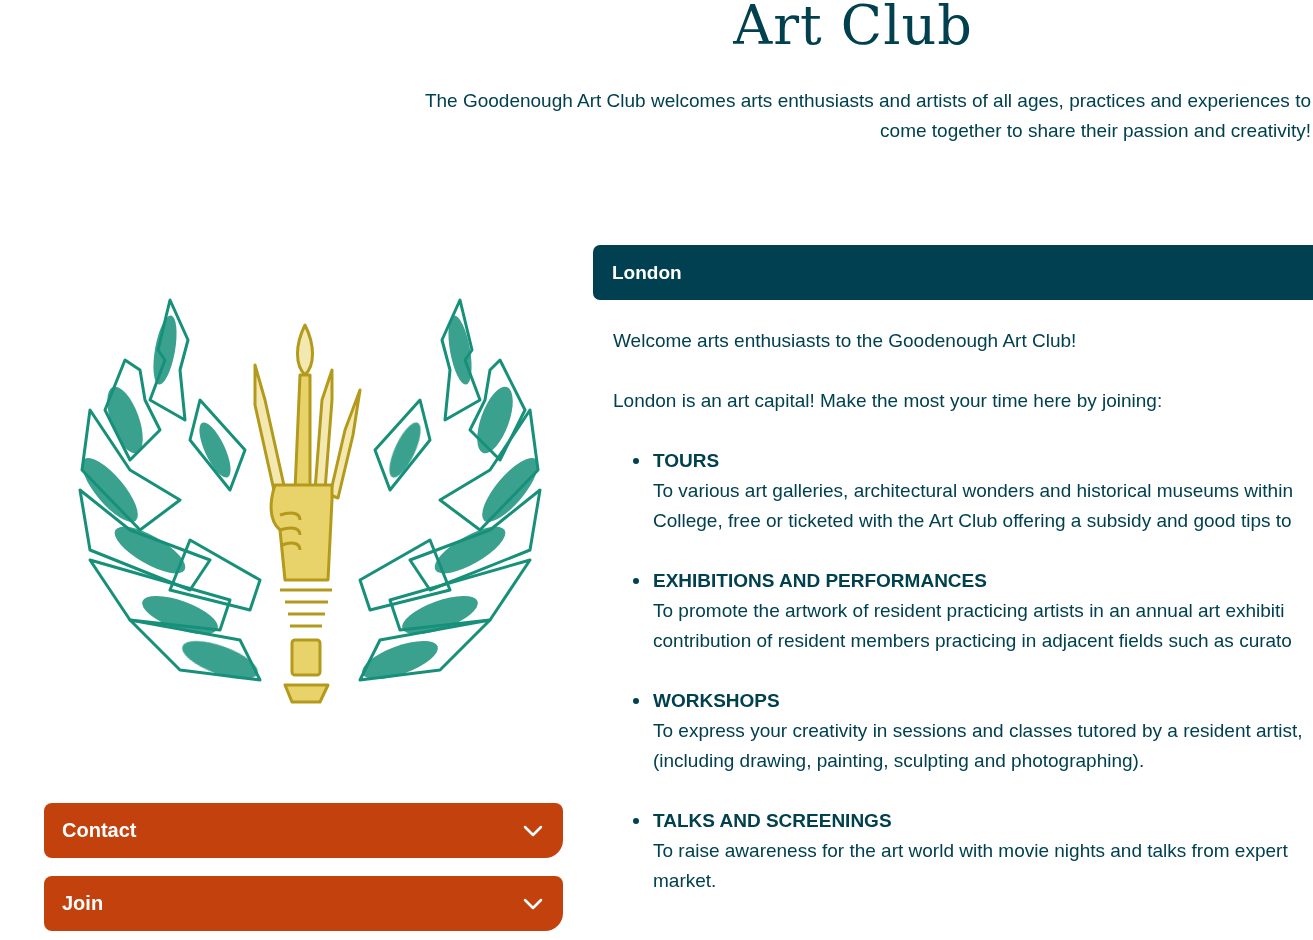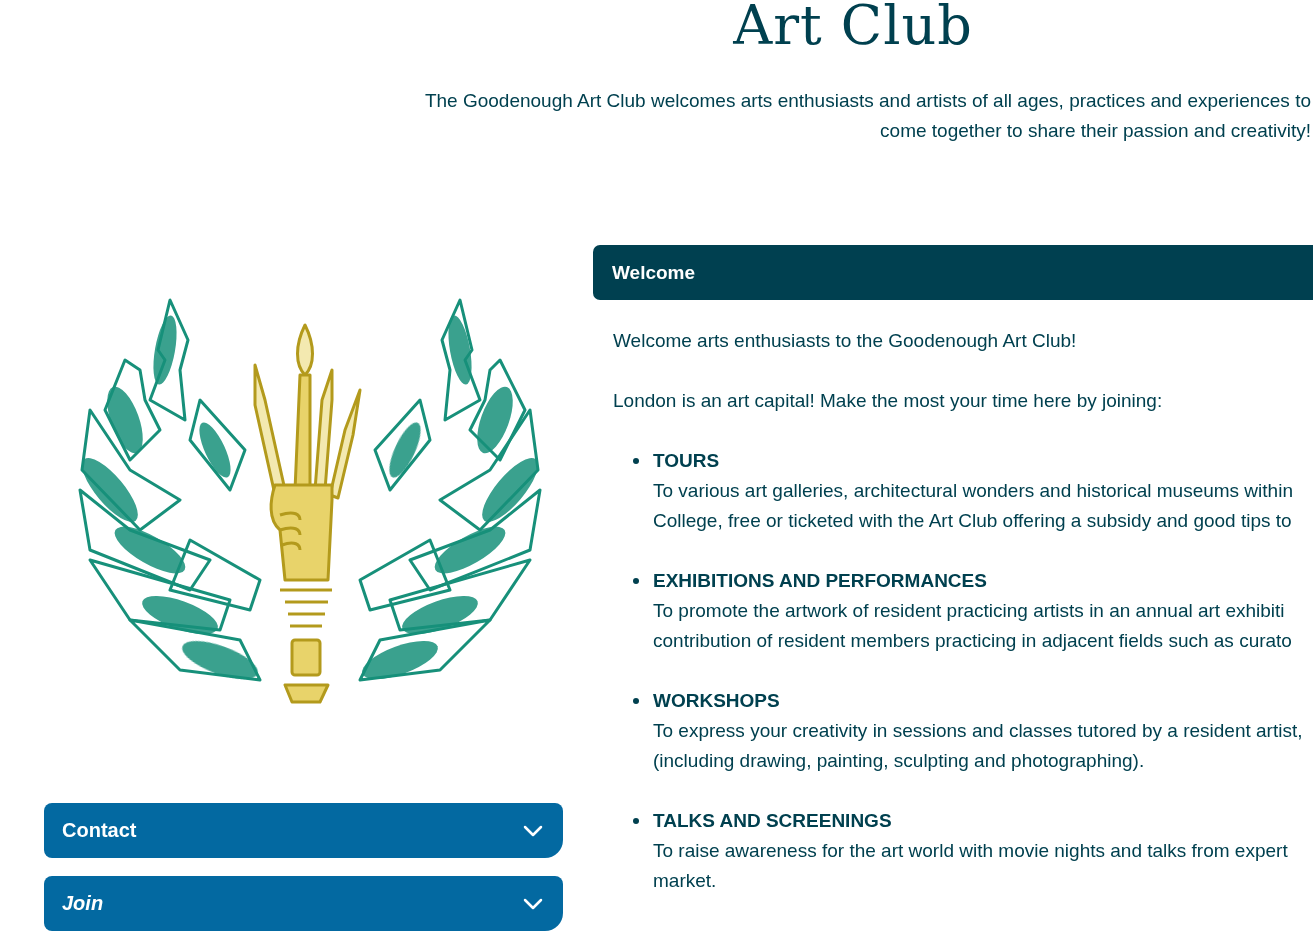--- a/index.html
+++ b/index.html
@@ -18,28 +18,28 @@
   .intro {
     position: absolute; left: 395px; width: 916px; top: 86px;
     text-align: right; font-size: 19px; line-height: 30px; color: #00404f;
     margin: 0;
   }
   .logo {
     position: absolute; left: 70px; top: 290px; width: 480px; height: 430px;
   }
   .accordion {
     position: absolute; left: 44px; width: 519px; height: 55px;
-    background: #0369a1; border-radius: 8px 8px 18px 8px;
+    background: #c2410c; border-radius: 8px 8px 18px 8px;
     color: #ffffff; display: flex; align-items: center; justify-content: space-between;
     box-sizing: border-box; padding: 0 20px 0 18px; cursor: pointer;
   }
   .accordion .label { font-size: 20px; font-weight: bold; }
   .accordion .chev { width: 20px; height: 12px; }
   .acc-contact { top: 803px; }
-  .acc-join { top: 876px; font-style: italic; }
+  .acc-join { top: 876px; }
 
   .summary-header {
     position: absolute; left: 593px; top: 245px; width: 740px; height: 55px;
     background: #004050; border-radius: 7px 0 0 7px;
     color: #ffffff; display: flex; align-items: center;
     box-sizing: border-box; padding-left: 19px;
   }
   .summary-header .label { font-size: 19px; font-weight: bold; }
 
   .summary-body {
@@ -132,21 +132,21 @@
   </svg>
 </div>
 <div class="accordion acc-join">
   <span class="label">Join</span>
   <svg class="chev" viewBox="0 0 20 12">
     <path d="M2 2 L10 10 L18 2" fill="none" stroke="#ffffff" stroke-width="2.5" stroke-linecap="round" stroke-linejoin="round"></path>
   </svg>
 </div>
 
 <div class="summary-header">
-  <span class="label">Welcome</span>
+  <span class="label">London</span>
 </div>
 
 <div class="summary-body">
   <p>Welcome arts enthusiasts to the Goodenough Art Club!</p>
   <p>London is an art capital! Make the most your time here by joining:</p>
   <ul>
     <li>
       <span class="item-title">TOURS</span>
       <span class="item-desc">To various art galleries, architectural wonders and historical museums within</span>
       <span class="item-desc">College, free or ticketed with the Art Club offering a subsidy and good tips to</span>

